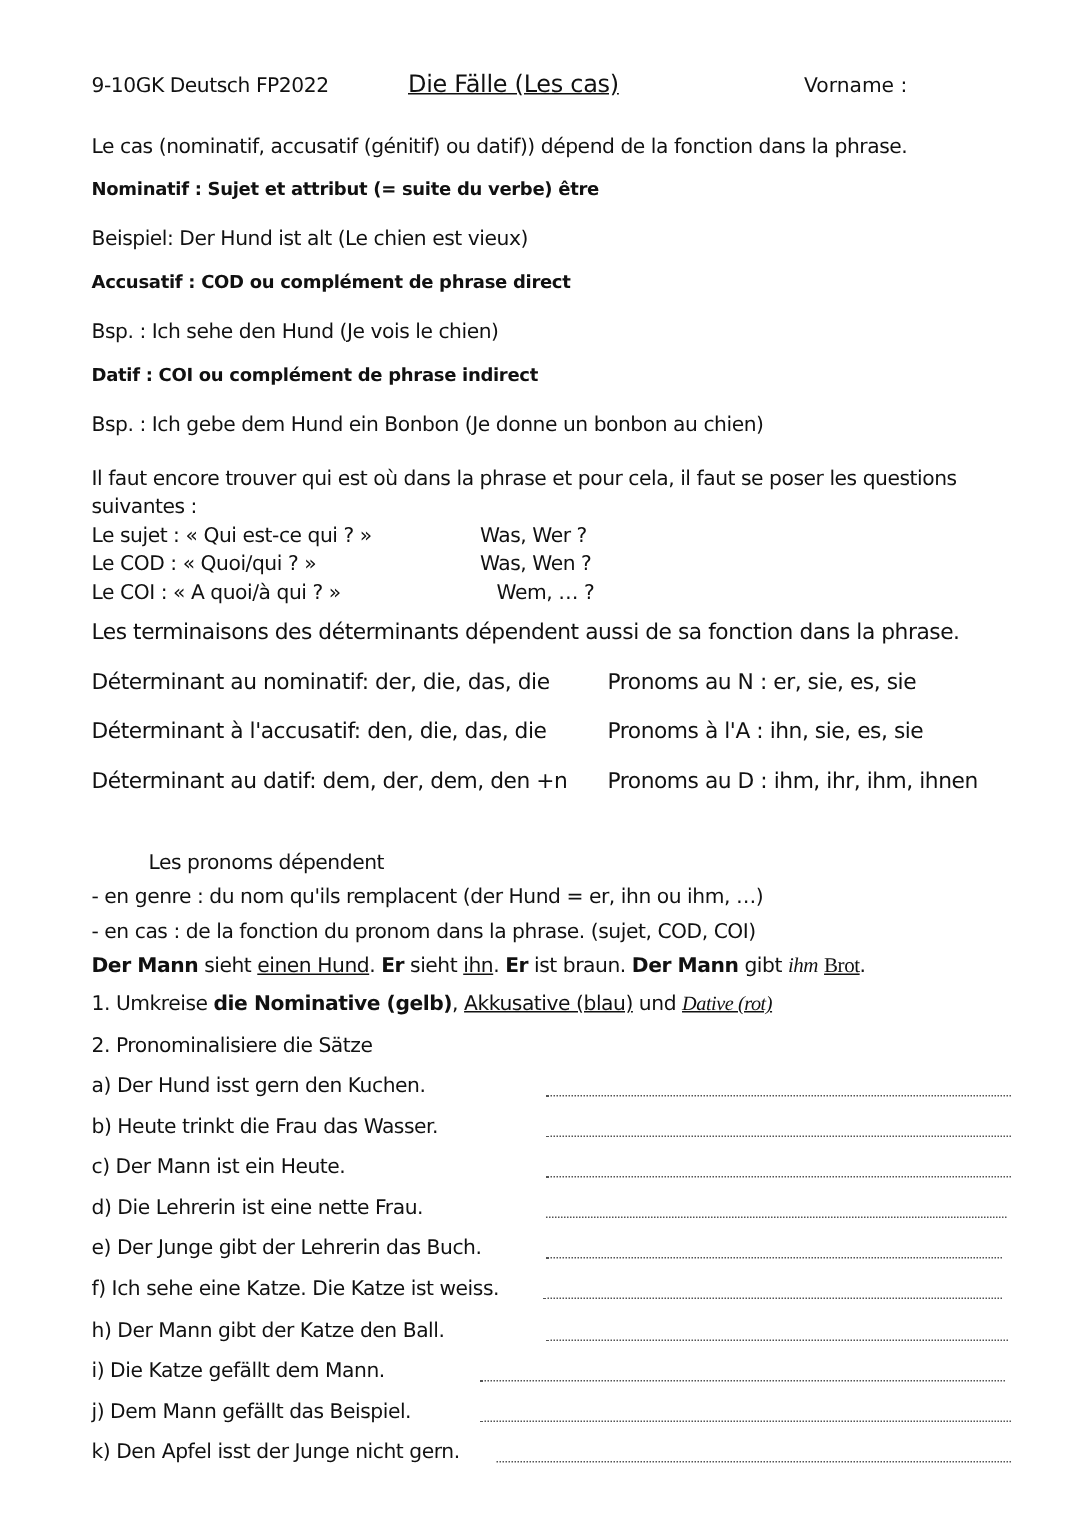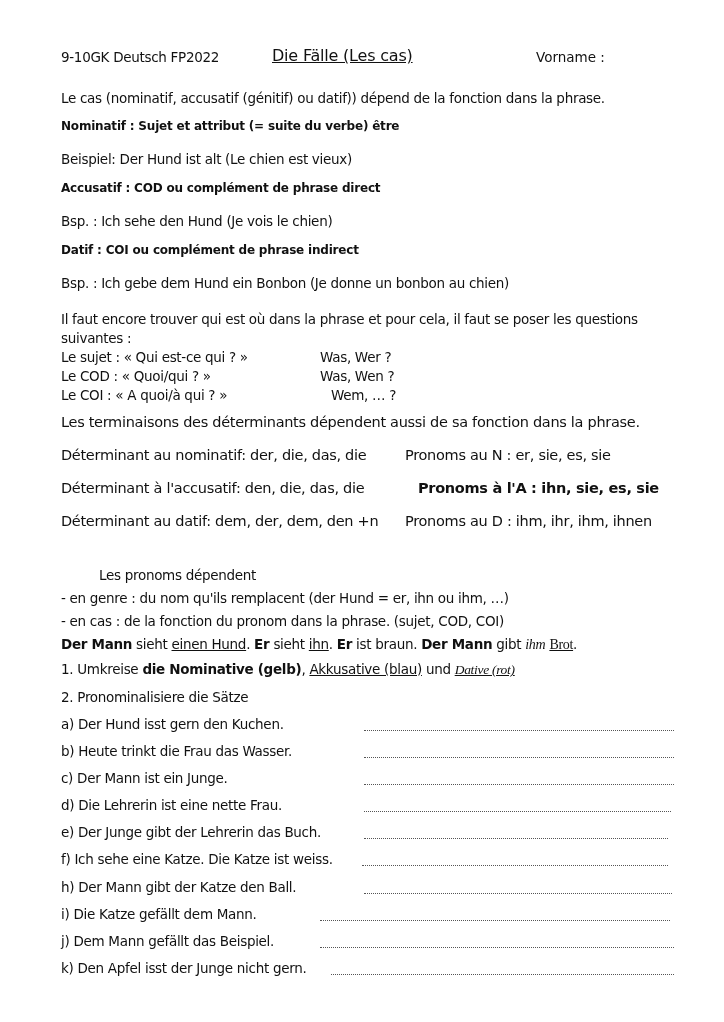--- a/index.html
+++ b/index.html
@@ -44,21 +44,21 @@
 <div class="line" style="top:368px;">Le COD : « Quoi/qui ? »</div>
 <div class="col2" style="left:320px; top:368px; font-size:13.5px; letter-spacing:-0.3px;">Was, Wen ?</div>
 <div class="line" style="top:387px;">Le COI : « A quoi/à qui ? »</div>
 <div class="col2" style="left:320px; top:387px; font-size:13.5px; letter-spacing:-0.3px;margin-left:11px;">Wem, … ?</div>
 
 <div class="line big" style="top:414px;">Les terminaisons des déterminants dépendent aussi de sa fonction dans la phrase.</div>
 
 <div class="line big" style="top:447px;">Déterminant au nominatif: der, die, das, die</div>
 <div class="col2 big" style="left:405px; top:447px;">Pronoms au N : er, sie, es, sie</div>
 <div class="line big" style="top:480px;">Déterminant à l'accusatif: den, die, das, die</div>
-<div class="col2 big" style="left:418px; top:480px;font-weight:bold;">Pronoms à l'A : ihn, sie, es, sie</div>
+<div class="col2 big" style="left:405px; top:480px;">Pronoms à l'A : ihn, sie, es, sie</div>
 <div class="line big" style="top:513px;">Déterminant au datif: dem, der, dem, den +n</div>
 <div class="col2 big" style="left:405px; top:513px;">Pronoms au D : ihm, ihr, ihm, ihnen</div>
 
 <div class="line" style="top:567px;margin-left:38px;">Les pronoms dépendent</div>
 <div class="line" style="top:590px;">- en genre :  du nom qu'ils remplacent (der Hund = er, ihn ou ihm, …)</div>
 <div class="line" style="top:613px;">-  en cas : de la fonction du pronom dans la phrase. (sujet, COD, COI)</div>
 
 <div class="line" style="top:636px;">
   <span class="b">Der Mann</span><span> sieht </span><span class="u">einen Hund</span><span>. </span><span class="b">Er</span><span> sieht </span><span class="u">ihn</span><span>. </span><span class="b">Er</span><span> ist braun. </span><span class="b">Der Mann</span><span> gibt </span><span class="serif i" style="font-size:14px;">ihm</span><span> </span><span class="serif u" style="font-size:14px;">Brot</span><span>.</span>
 </div>
@@ -68,21 +68,21 @@
 </div>
 
 <div class="line" style="top:689px;">2. Pronominalisiere die Sätze</div>
 
 <div class="line" style="top:716px;">a) Der Hund isst gern den Kuchen.</div>
 <div class="dots" style="left:364px; width:310px; top:729px;"></div>
 
 <div class="line" style="top:743px;">b) Heute trinkt die Frau das Wasser.</div>
 <div class="dots" style="left:364px; width:310px; top:756px;"></div>
 
-<div class="line" style="top:770px;">c) Der Mann ist ein Junge.</div>
+<div class="line" style="top:770px;">c) Der Mann ist ein Heute.</div>
 <div class="dots" style="left:364px; width:310px; top:783px;"></div>
 
 <div class="line" style="top:797px;">d) Die Lehrerin ist eine nette Frau.</div>
 <div class="dots" style="left:364px; width:307px; top:810px;"></div>
 
 <div class="line" style="top:824px;">e) Der Junge gibt der Lehrerin das Buch.</div>
 <div class="dots" style="left:364px; width:304px; top:837px;"></div>
 
 <div class="line" style="top:851px;">f) Ich sehe eine Katze. Die Katze ist weiss.</div>
 <div class="dots" style="left:362px; width:306px; top:864px;"></div>

